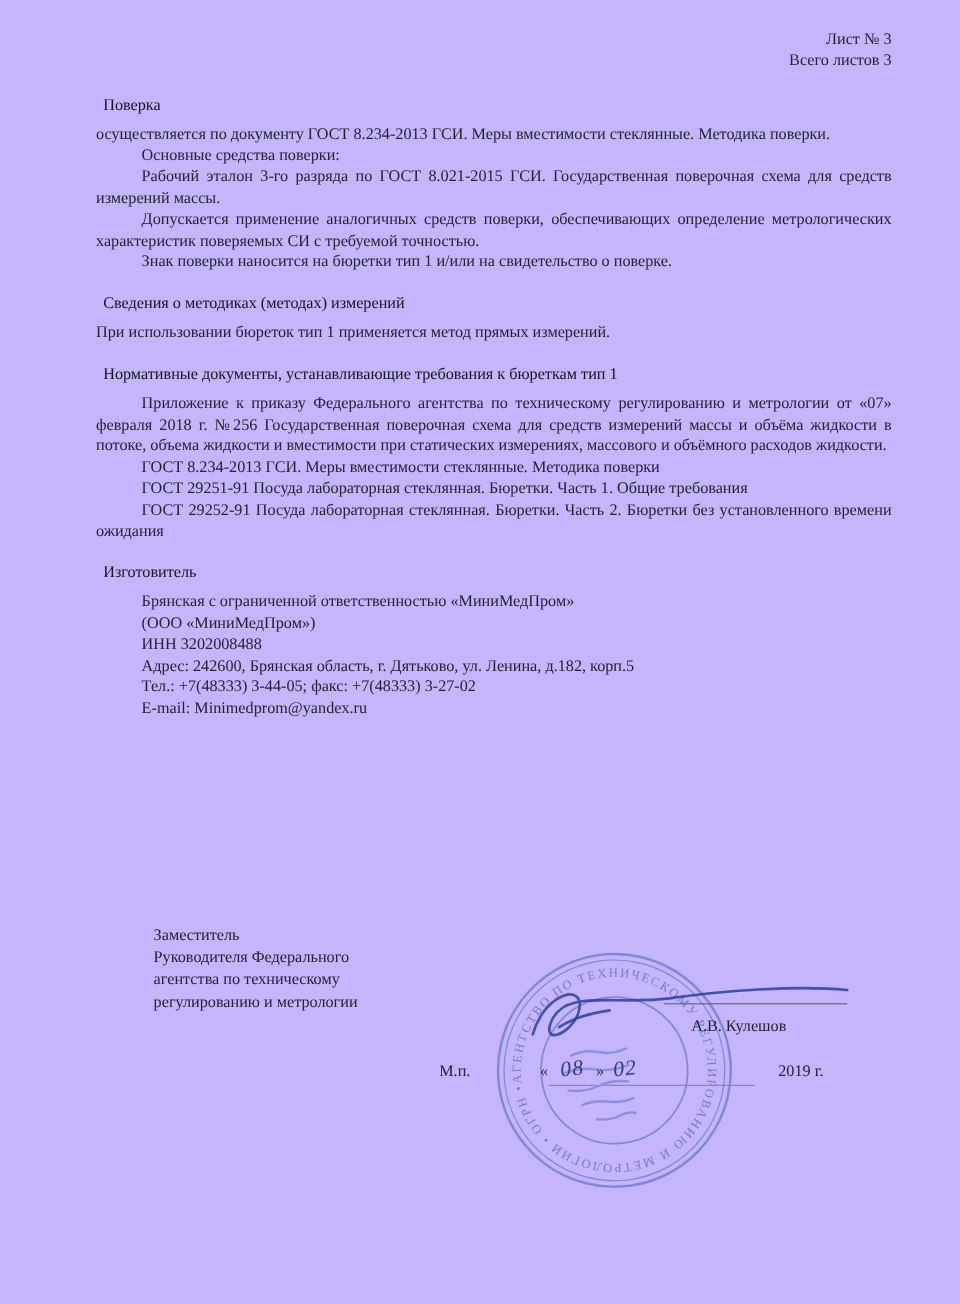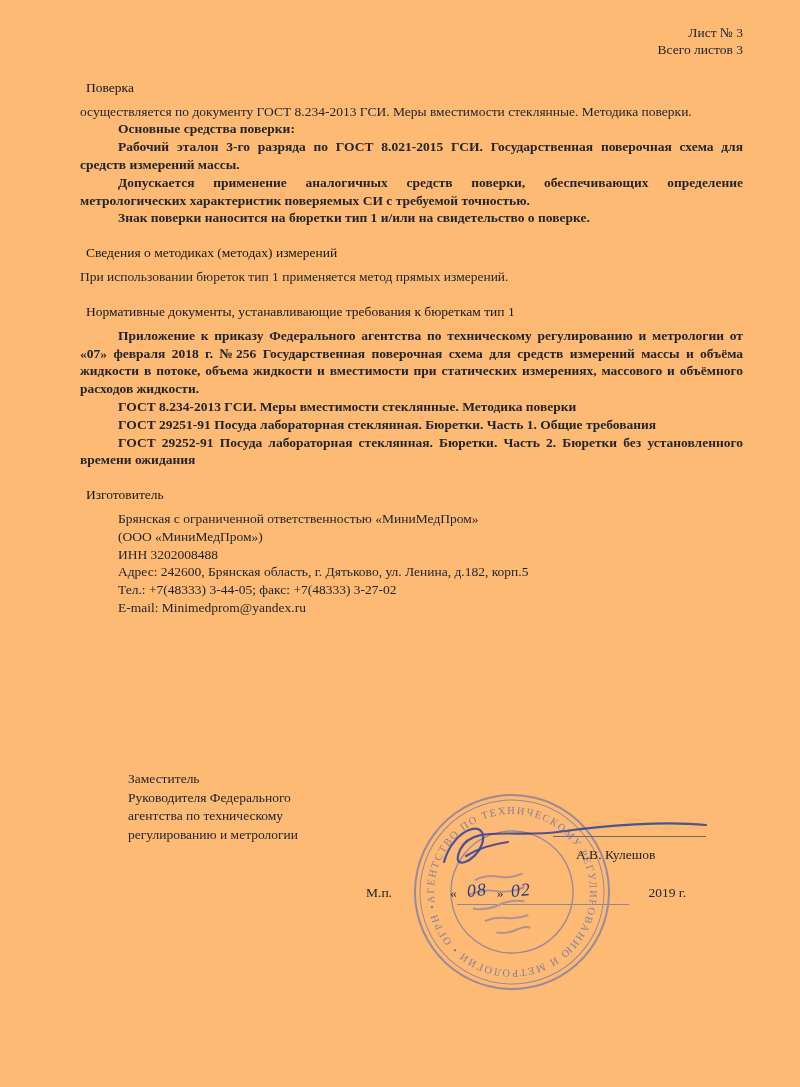--- a/index.html
+++ b/index.html
@@ -1,37 +1,37 @@
 <!DOCTYPE html>
 <html><head>
 <meta charset="utf-8">
 <style>
   html,body { margin:0; padding:0; background:#ffffff; }
   .page {
     position:relative;
     width:800px; height:1087px;
-    background:#fdba74;
+    background:#c4b5fd;
     overflow:hidden;
     font-family:"Liberation Serif", serif;
     color:#23252e;
     font-size:13.5px;
     line-height:1.32;
   }
   .content { padding:25px 57px 0 80px; }
   .head-right { text-align:right; }
   .head-right div { line-height:1.25; }
   h3.sec-title {
     margin:6px; padding:0;
     font-size:13.5px; font-weight:normal; color:#15161d;
     line-height:1.32;
   }
   .sec { margin-top:17px; }
   .sec-first { margin-top:20px; }
   p { margin:0; text-align:justify; }
-  p.ind { text-indent:38px;font-weight:bold; }
+  p.ind { text-indent:38px; }
   .addr-block p { text-align:left; padding-left:38px; text-indent:0; }
   
   .footer-left {
     position:absolute; left:80px; top:770px; line-height:1.38;margin-left:48px;
   }
   .footer-left div { white-space:nowrap; }
   .stamp-wrap {
     position:absolute; left:407px; top:787px; width:210px; height:210px;
     transform:rotate(-8deg);
     pointer-events:none;

